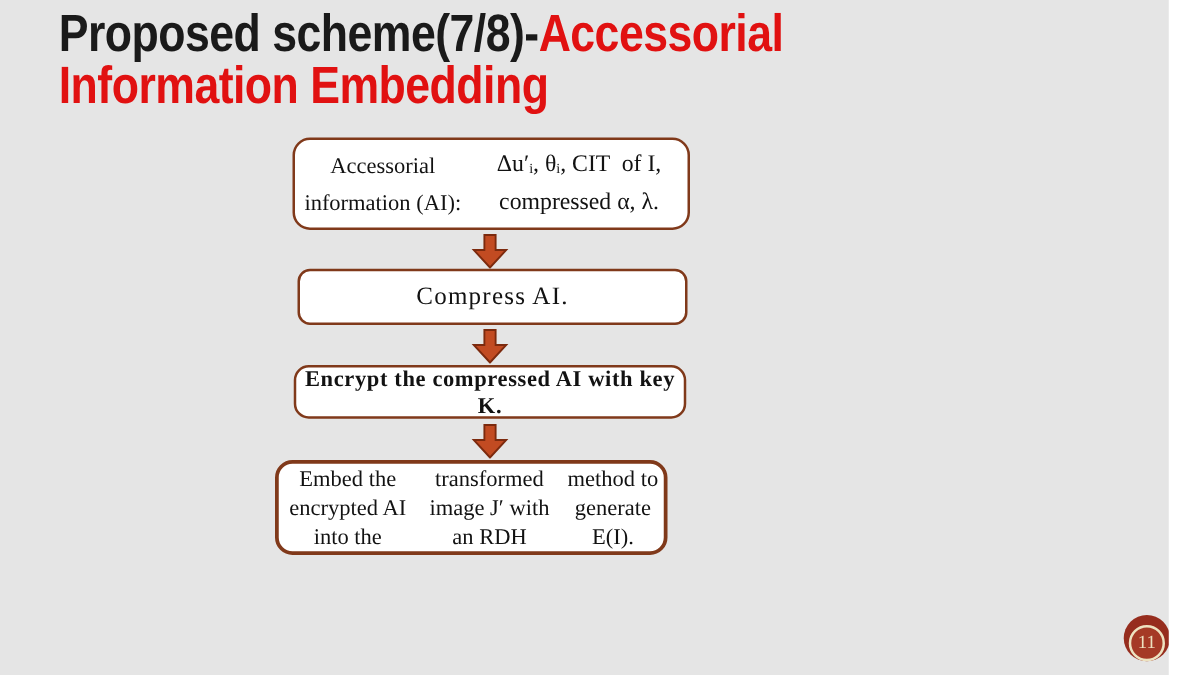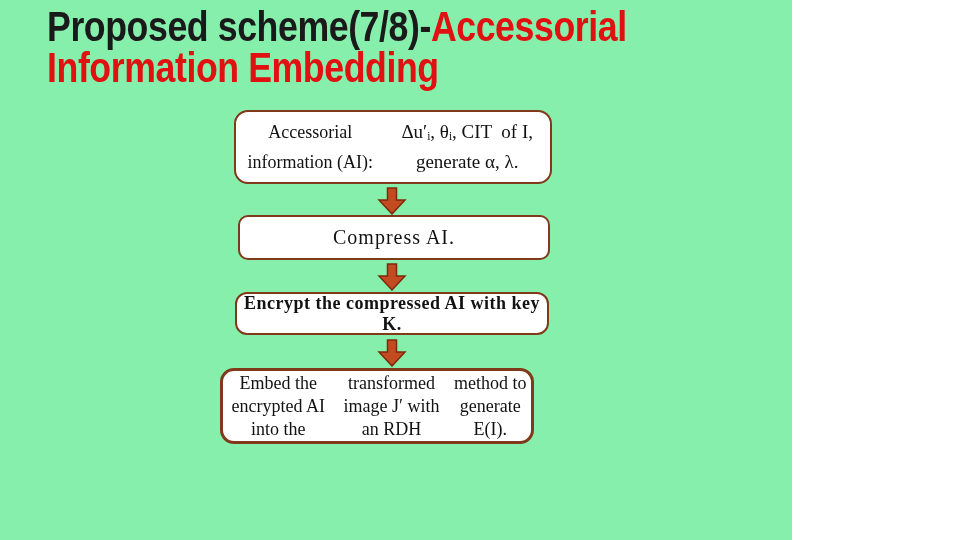--- a/index.html
+++ b/index.html
@@ -1,20 +1,20 @@
 <!DOCTYPE html>
 <html style="--title-black: #1a1a1a; --title-red: #e11111; --box-border: #80391a; --box-fill: #ffffff; --arrow-fill: #c24b22; --arrow-stroke: #7c2a0e; --badge-ring: #962d1e; --badge-fill: #a53a26; --badge-cream: #ede2c0;"><head>
 <meta charset="utf-8">
 <style>
   html, body { margin: 0; padding: 0; background: #ffffff; }
   .slide {
     position: relative;
-    width: 792px;
+    width: 935px;
     height: 540px;
-    background: #86efac;
+    background: #e5e5e5;
     overflow: hidden;
     font-family: "Liberation Sans", sans-serif;
   }
 
   
   .title {
     position: absolute;
     left: 47px;
     top: 6px;
     font-size: 42px;
@@ -100,21 +100,21 @@
 
 <div class="slide">
 
   <div class="title">
     <div><span class="t-black">Proposed scheme(7/8)-</span><span class="t-red">Accessorial</span></div>
     <div class="t-red">Information Embedding</div>
   </div>
 
   <div class="flow-box box-ai">
     <div class="box-line">Accessorial information (AI):</div>
-    <div class="box-line">Δu′ᵢ, θᵢ, CIT  of I, generate α, λ.</div>
+    <div class="box-line">Δu′ᵢ, θᵢ, CIT  of I, compressed α, λ.</div>
   </div>
 
   <svg class="arrow arrow-1" viewBox="0 0 30 28" xmlns="http://www.w3.org/2000/svg">
     <path d="M10.5 1 H19.5 V13 H28 L15 27 L2 13 H10.5 Z"></path>
   </svg>
 
   <div class="flow-box box-compress">
     <div class="box-line">Compress AI.</div>
   </div>
 

